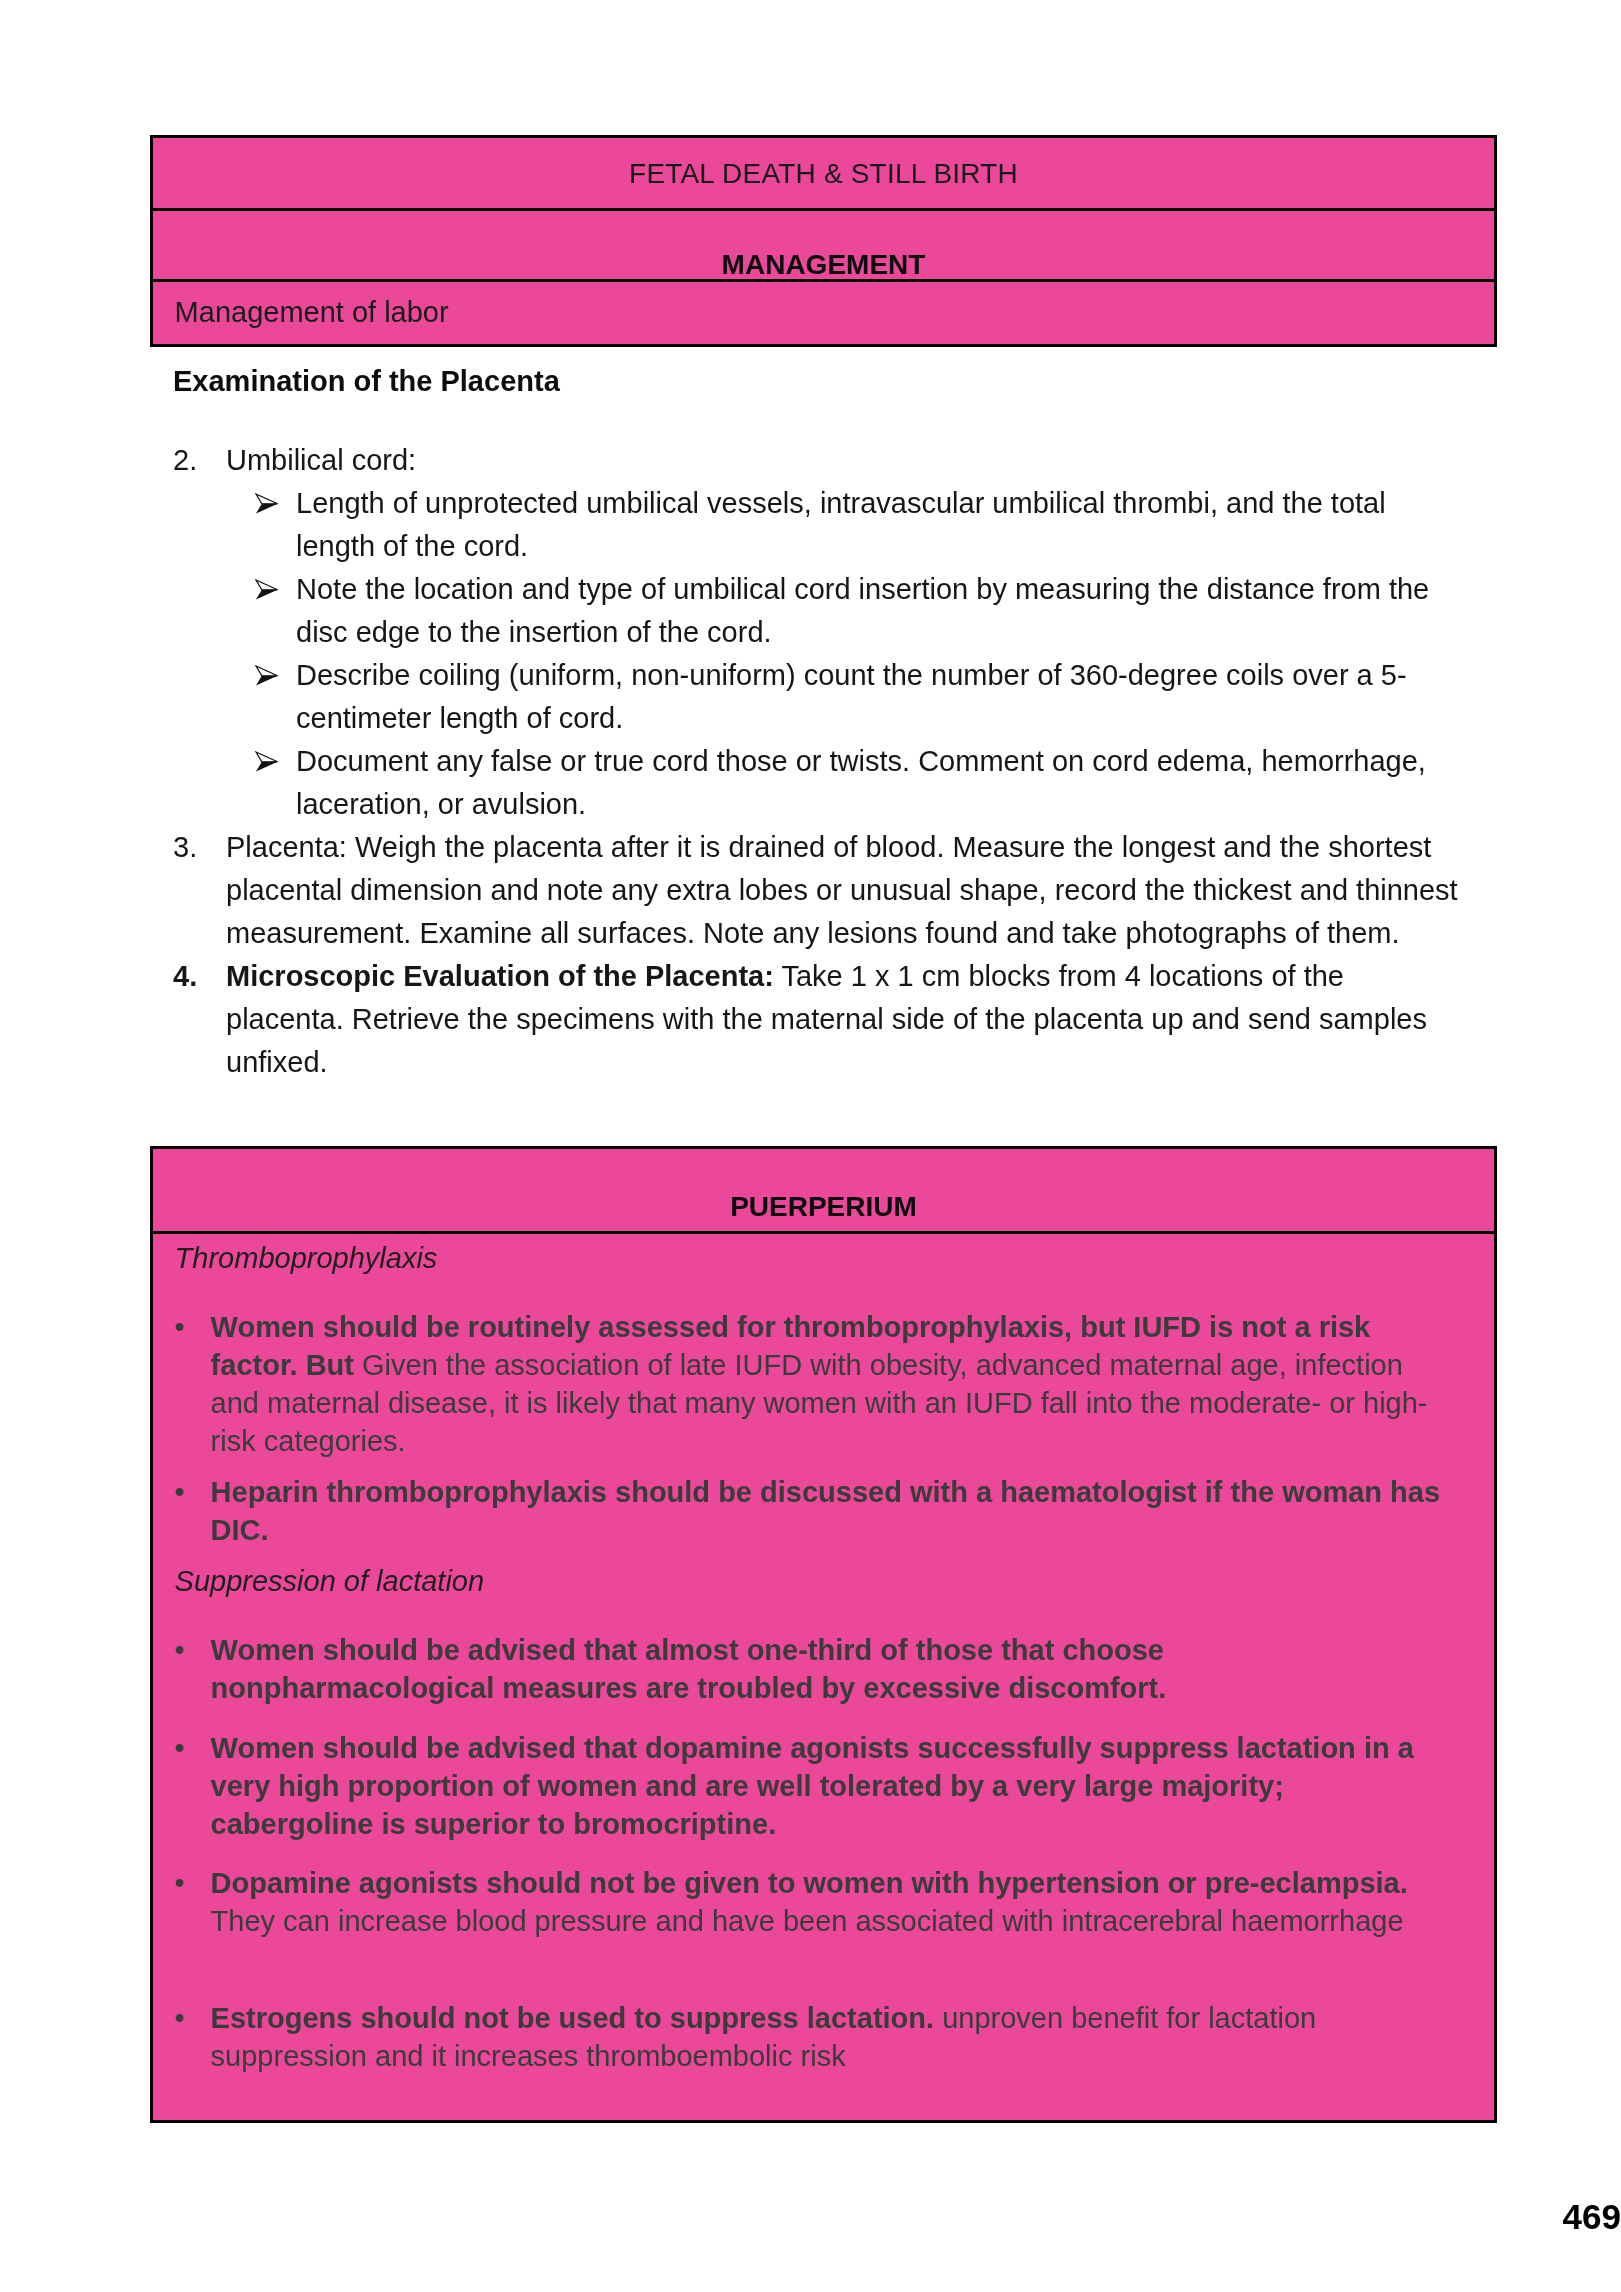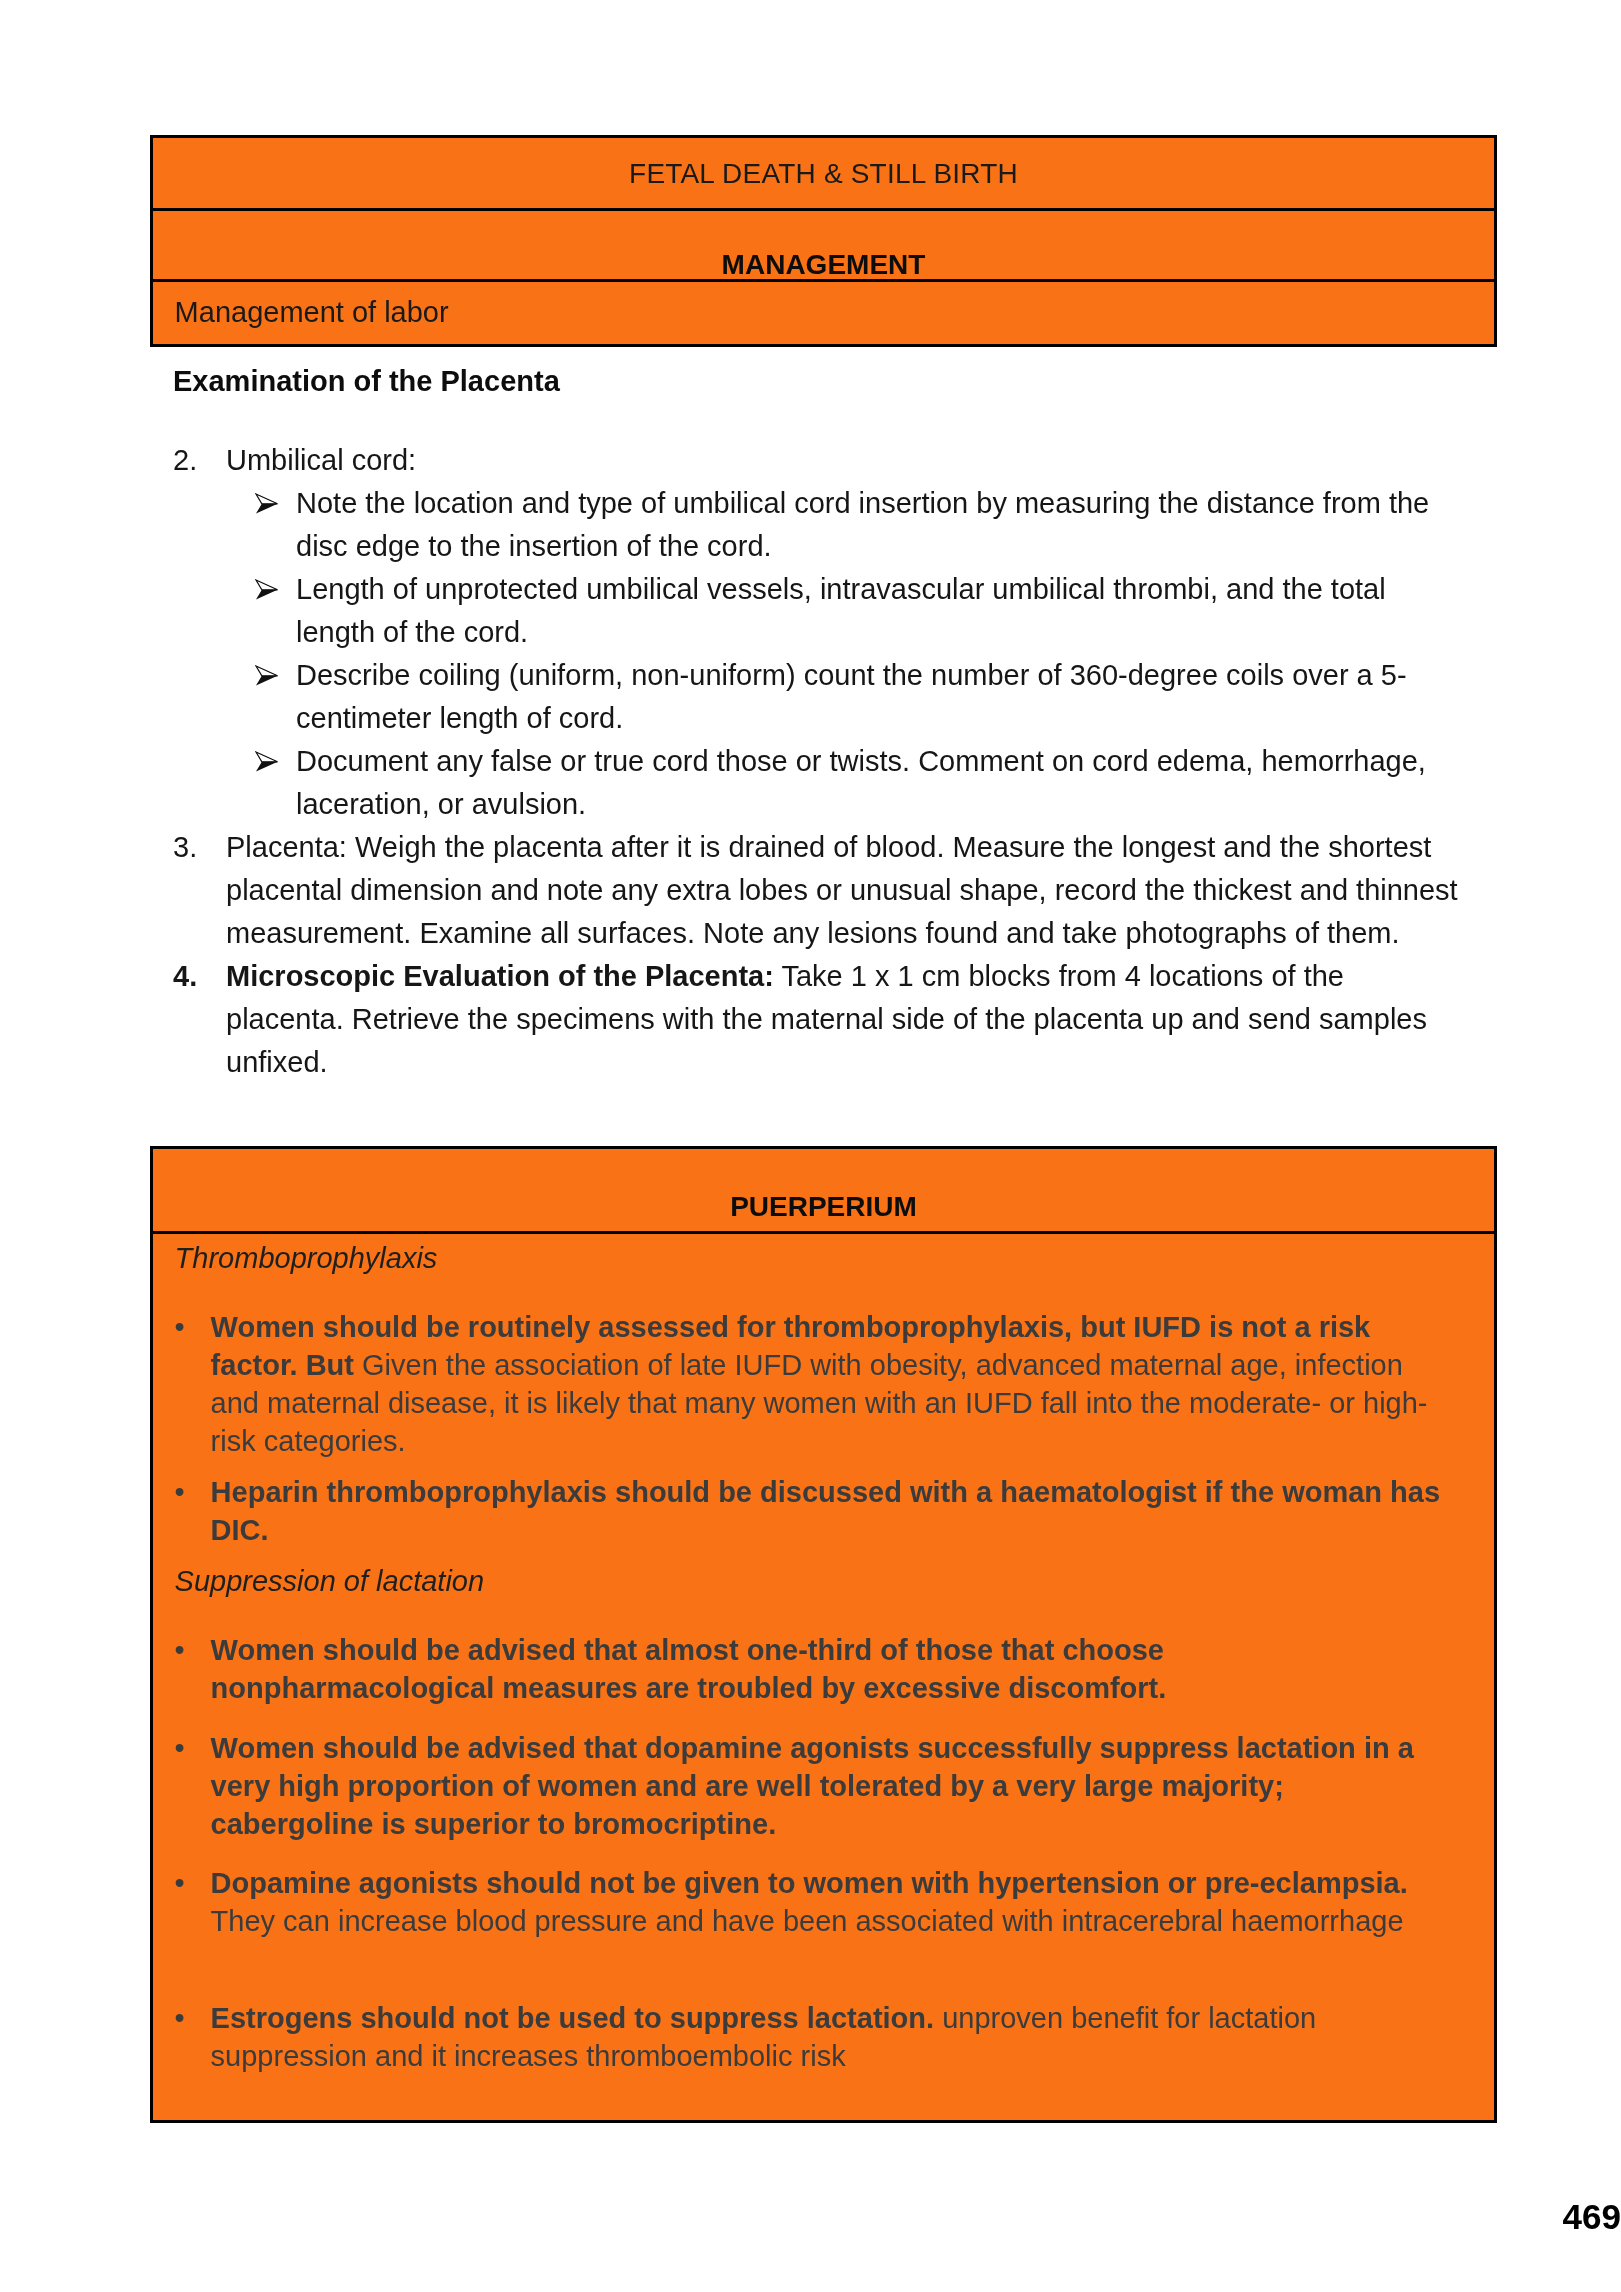--- a/index.html
+++ b/index.html
@@ -3,21 +3,21 @@
   <meta charset="utf-8">
   <style>
     html, body { margin: 0; padding: 0; background: #ffffff; }
     body {
       width: 1621px; height: 2293px; position: relative; overflow: hidden;
       font-family: "Liberation Sans", "DejaVu Sans", sans-serif;
       color: #111111;
     }
     .box {
       position: absolute; left: 150px; width: 1347px;
-      border: 3.9px solid #000; box-sizing: border-box; background: #f97316;
+      border: 3.9px solid #000; box-sizing: border-box; background: #ec4899;
     }
     .row { border-bottom: 3.9px solid #000; box-sizing: border-box; position: relative; }
     .row:last-child { border-bottom: none; }
     .center-text { position: absolute; left: 0; right: 0; text-align: center; }
     .title-light { font-size: 28px; font-weight: normal; letter-spacing: 0.2px; color: #1a1a1a; }
     .title-bold { font-size: 28px; font-weight: bold; color: #0d0d0d; margin-top: 20px; }
     .left-text { position: absolute; left: 21.6px; font-size: 29px; color: #1a1a1a; }
 
     .section-heading {
       position: absolute; left: 173px; top: 365px;
@@ -68,30 +68,30 @@
     <span class="onum">2.</span>
     <div>Umbilical cord:</div>
     <div class="sublist" style="margin-left:-53px;">
       <div class="subitem" style="padding-left:123px;">
         <span class="arrow" style="left:82px;">
           <svg width="23.5" height="21.6" viewBox="0 0 24 22">
               <path d="M1 1 L23 11 L1 21 L7 11 Z" fill="#111"></path>
               <path d="M1 1 L23 11 L7 11 Z" fill="#fff" stroke="#111" stroke-width="1.2"></path>
             </svg>
         </span>
-        <span>Note the location and type of umbilical cord insertion by measuring the distance from the disc edge to the insertion of the cord.</span>
+        <span>Length of unprotected umbilical vessels, intravascular umbilical thrombi, and the total length of the cord.</span>
       </div>
       <div class="subitem" style="padding-left:123px;">
         <span class="arrow" style="left:82px;">
           <svg width="23.5" height="21.6" viewBox="0 0 24 22">
               <path d="M1 1 L23 11 L1 21 L7 11 Z" fill="#111"></path>
               <path d="M1 1 L23 11 L7 11 Z" fill="#fff" stroke="#111" stroke-width="1.2"></path>
             </svg>
         </span>
-        <span>Length of unprotected umbilical vessels, intravascular umbilical thrombi, and the total length of the cord.</span>
+        <span>Note the location and type of umbilical cord insertion by measuring the distance from the disc edge to the insertion of the cord.</span>
       </div>
       <div class="subitem" style="padding-left:123px;">
         <span class="arrow" style="left:82px;">
           <svg width="23.5" height="21.6" viewBox="0 0 24 22">
               <path d="M1 1 L23 11 L1 21 L7 11 Z" fill="#111"></path>
               <path d="M1 1 L23 11 L7 11 Z" fill="#fff" stroke="#111" stroke-width="1.2"></path>
             </svg>
         </span>
         <span>Describe coiling (uniform, non-uniform) count the number of 360-degree coils over a 5-centimeter length of cord.</span>
       </div>

